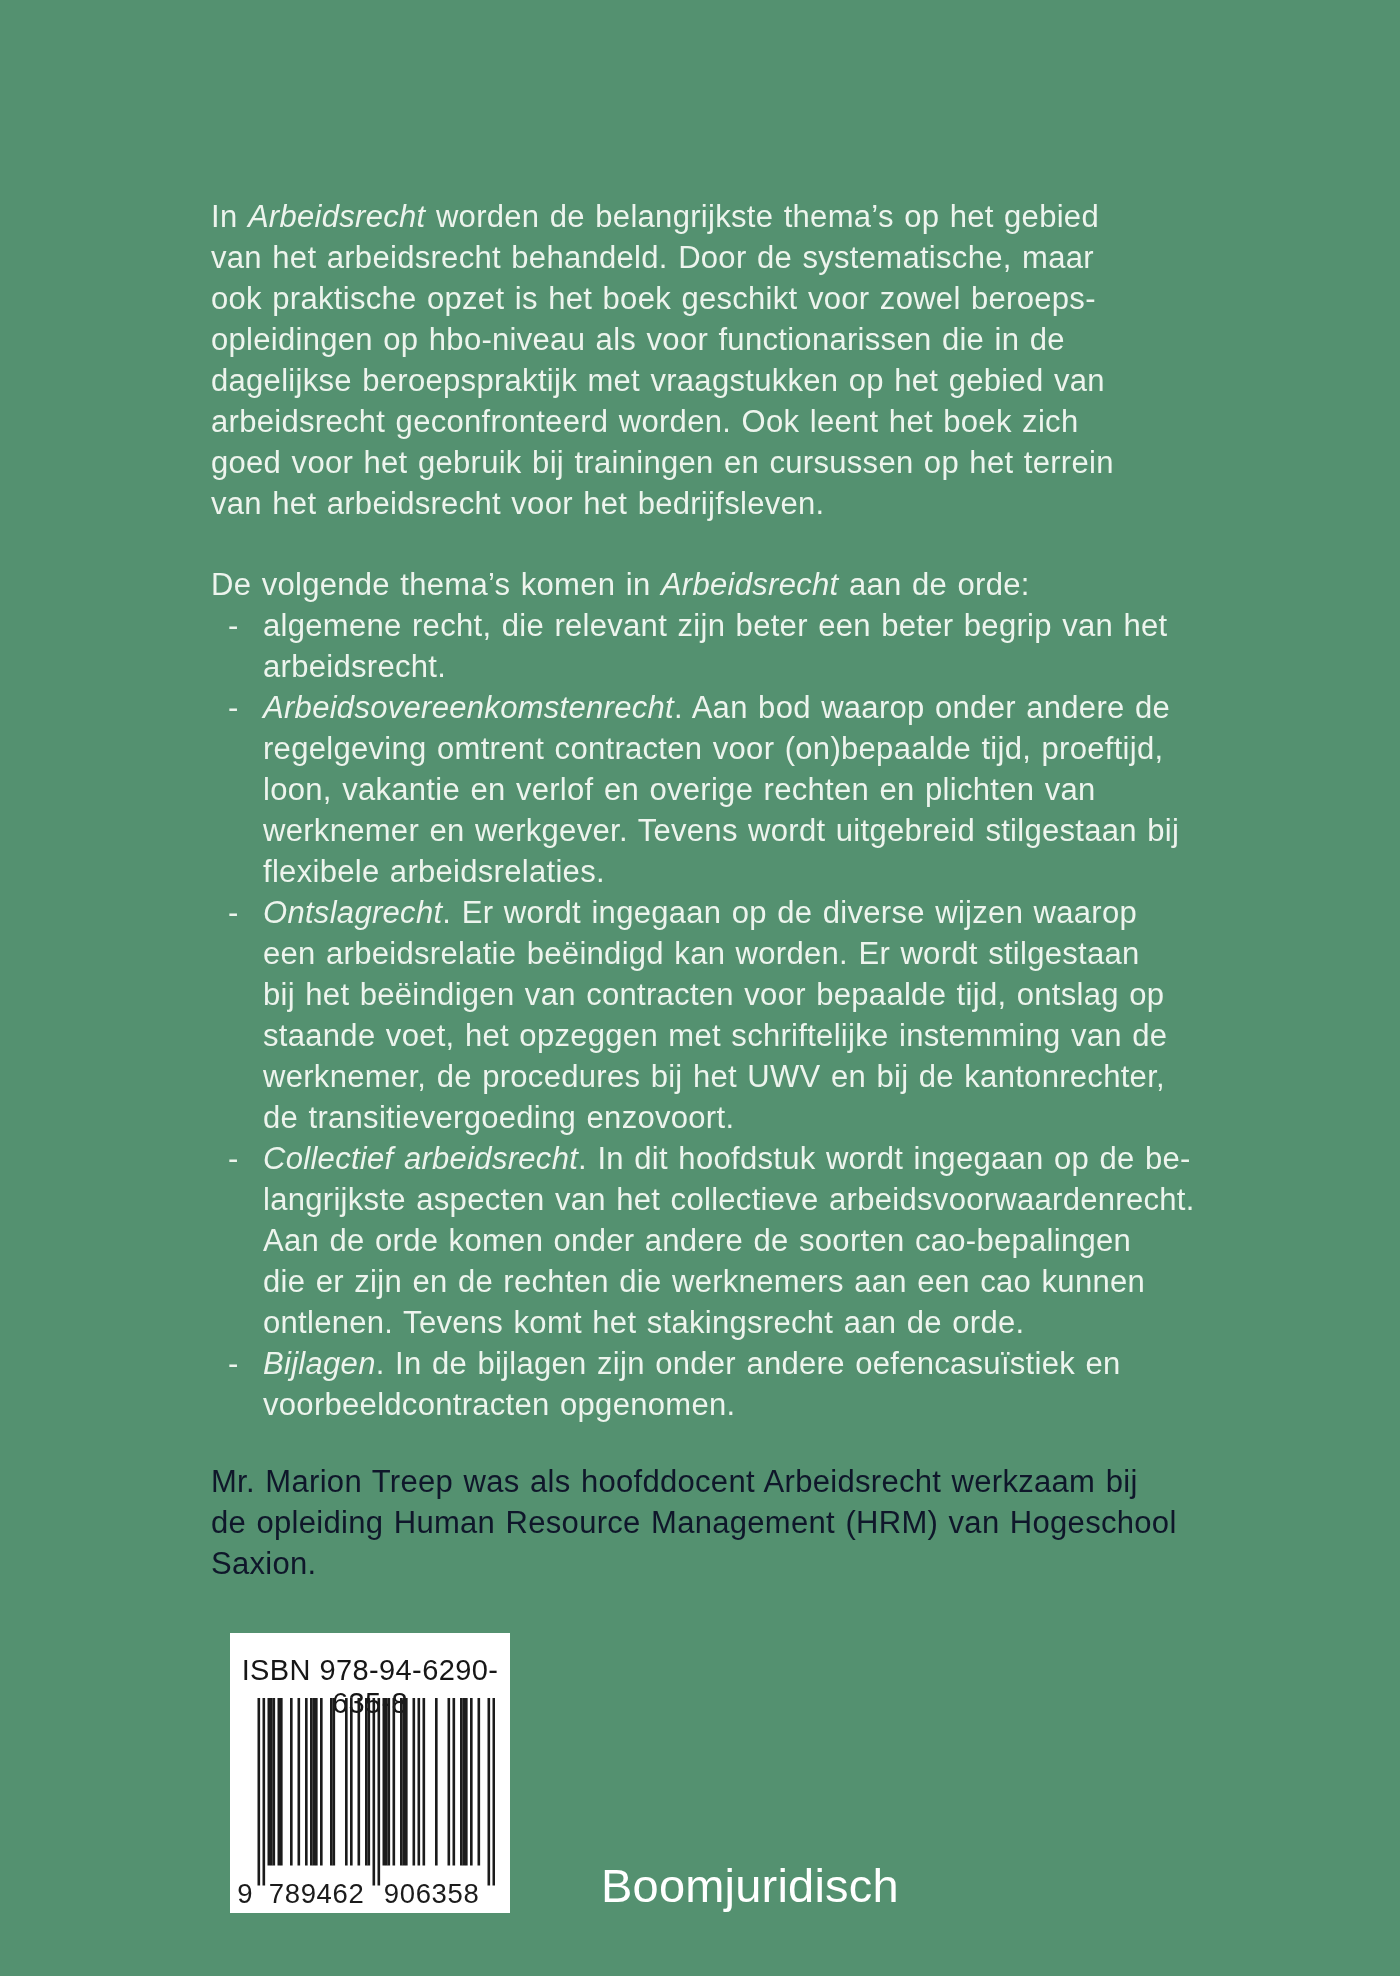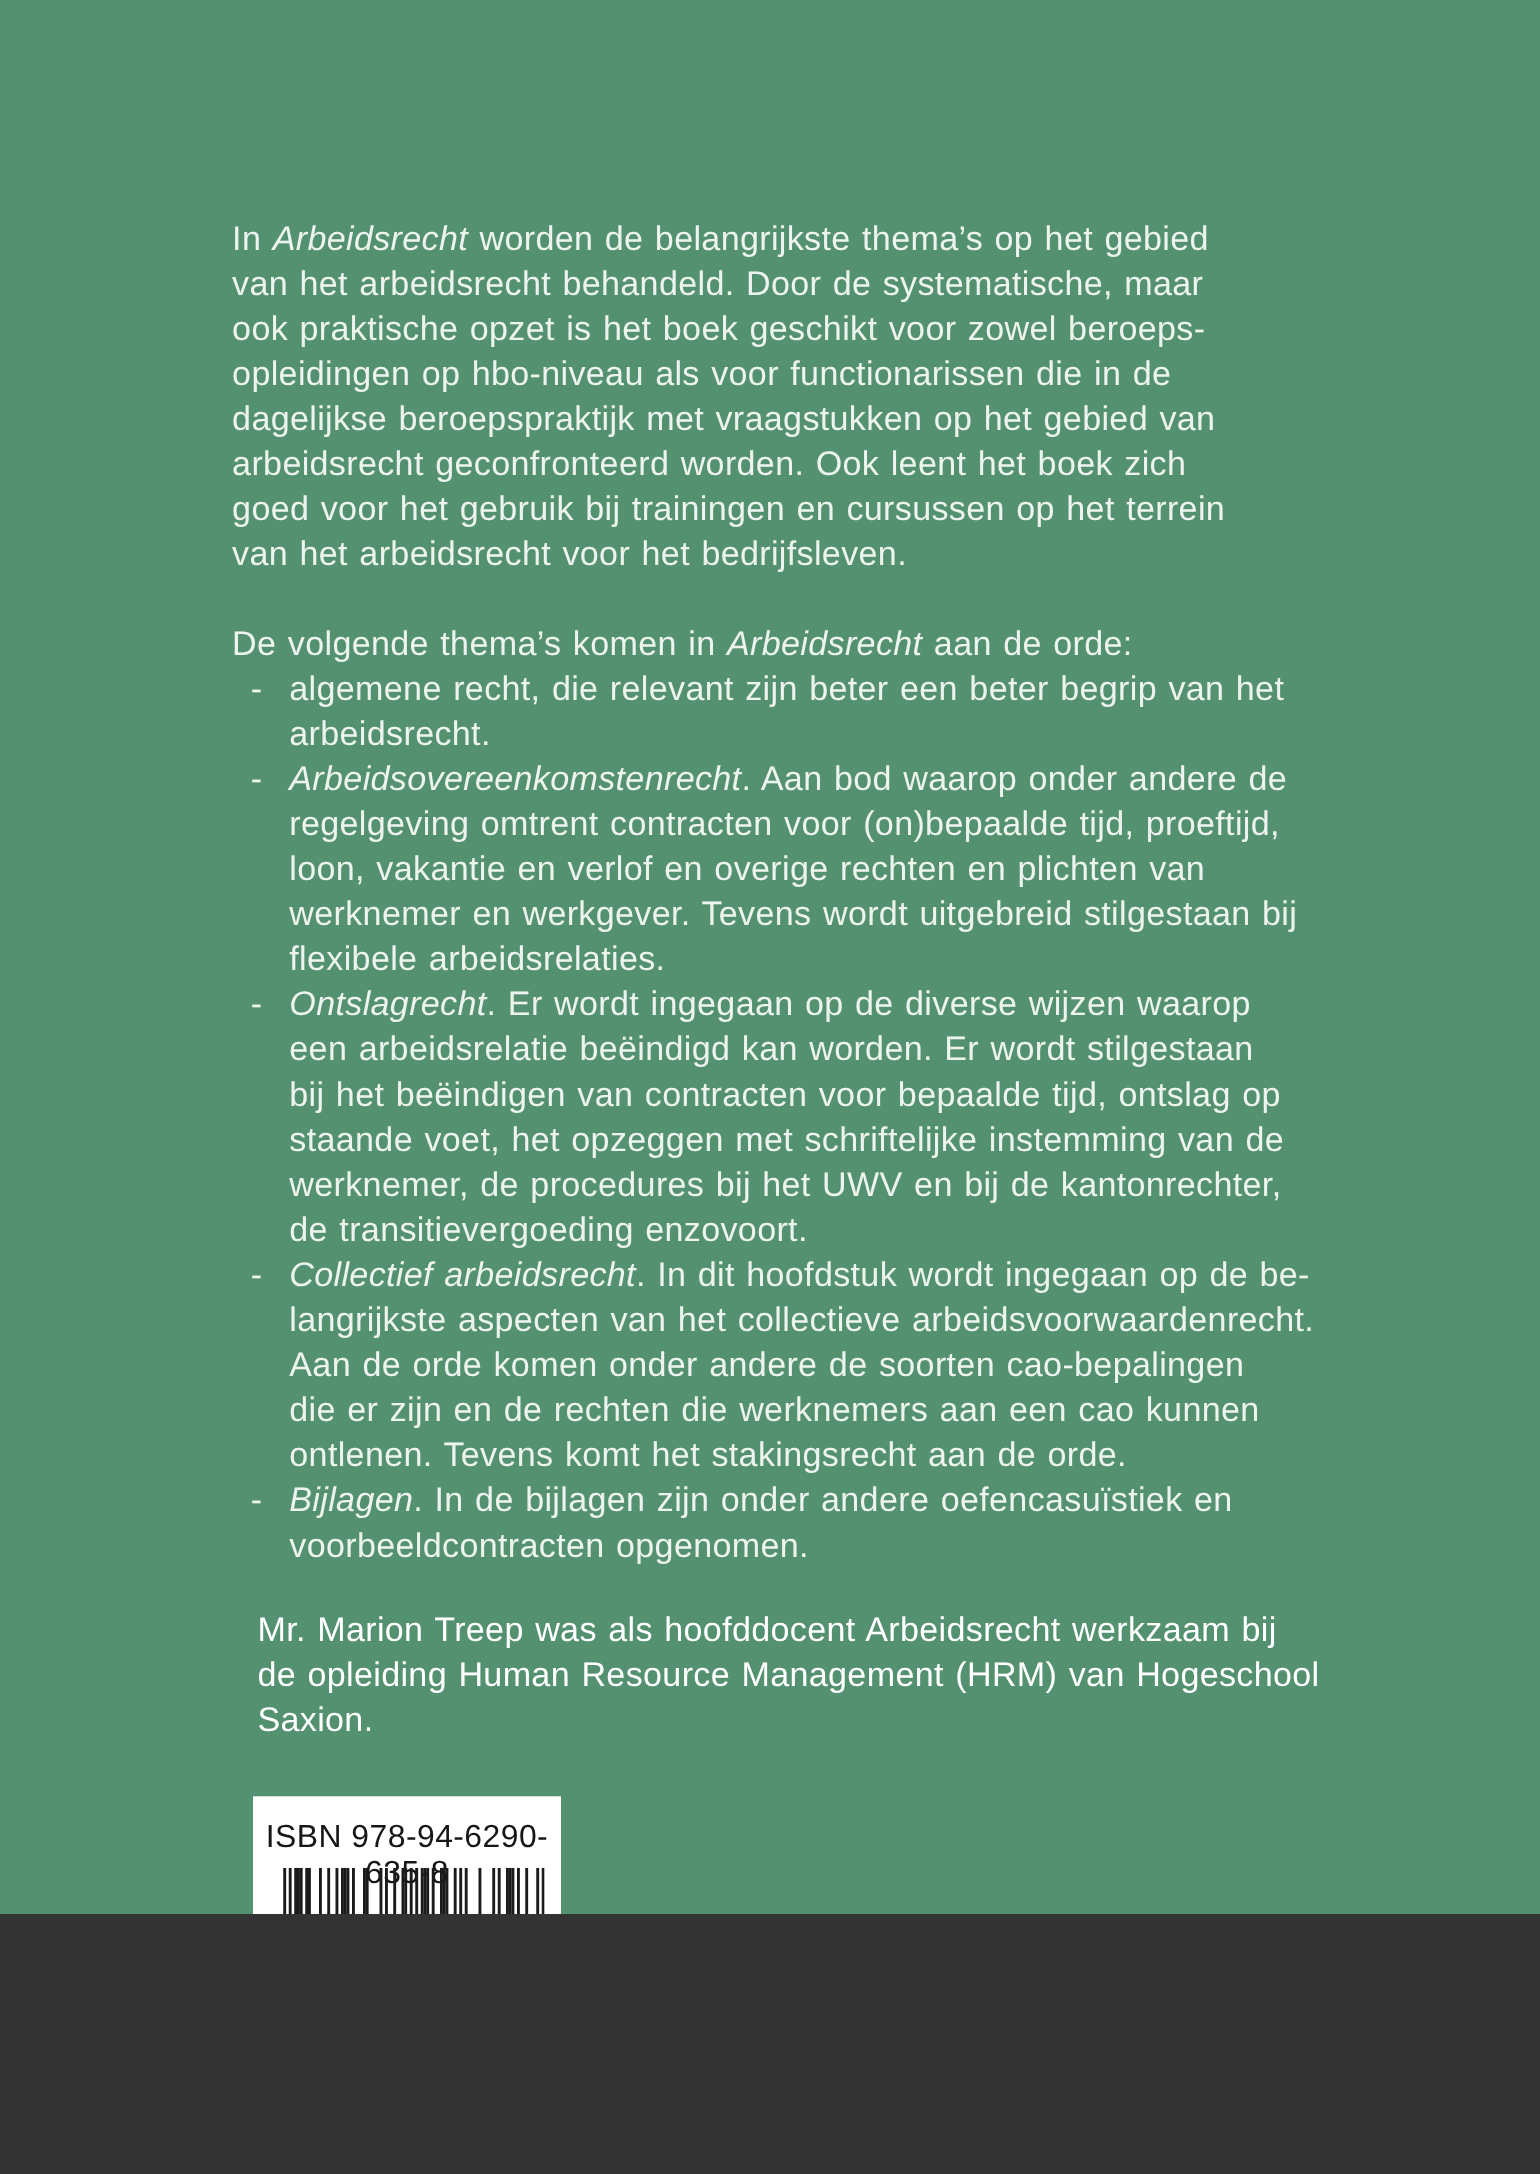--- a/index.html
+++ b/index.html
@@ -1,35 +1,35 @@
 <!DOCTYPE html>
 <html><head>
 <meta charset="utf-8">
 <style>
   html,body{margin:0;padding:0;background:#333;}
   .cover{
     position:relative;
-    width:1400px;height:1740px;
+    width:1400px;height:1976px;
     background:#549170;
     font-family:"Liberation Sans",sans-serif;
     overflow:hidden;
   }
   .text-block{
     position:absolute;left:211px;top:196px;
     width:1000px;
     color:#edf4ed;
     font-size:31px;line-height:41px;
     letter-spacing:.3px;word-spacing:1.5px;
   }
   .line{white-space:nowrap;}
   .line em{font-style:italic;}
   .heading{margin-top:40px;}
   .list .item{position:relative;padding-left:52px;}
   .list .dash{position:absolute;left:17px;top:0;}
-  .author{margin-top:36px;color:#ffffff;margin-left:23px;}
+  .author{margin-top:36px;color:#0f172a;}
   .barcode-box{
     position:absolute;left:230px;top:1633px;
     width:280px;height:280px;background:#ffffff;
   }
   .isbn-label{
     margin-top:21px;text-align:center;
     color:#161616;font-size:29px;letter-spacing:.4px;
     font-family:"Liberation Sans",sans-serif;
   }
   .barcode-svg{position:absolute;left:5px;top:65px;}

